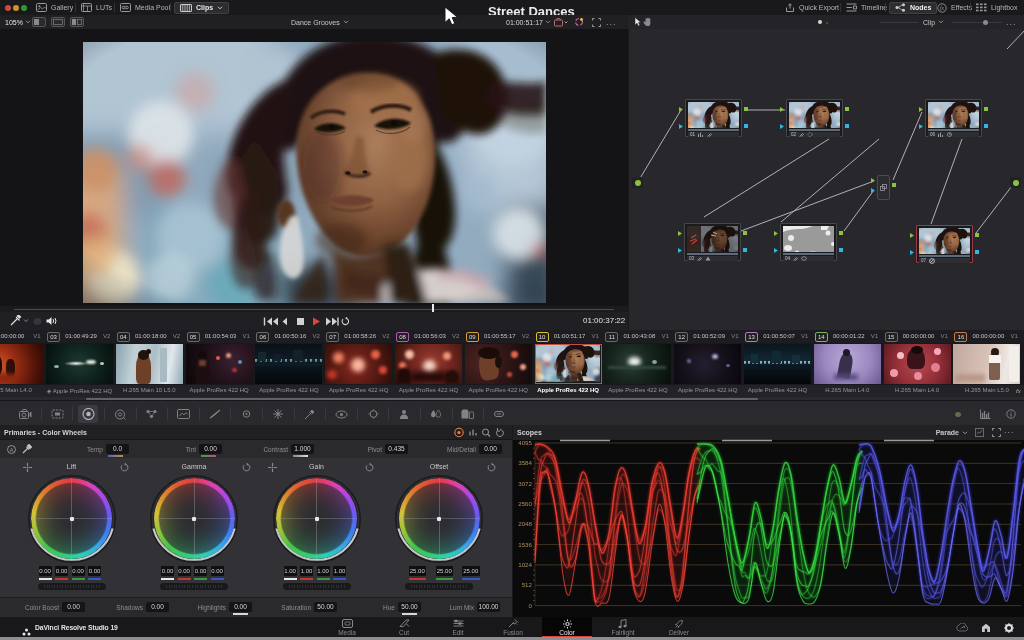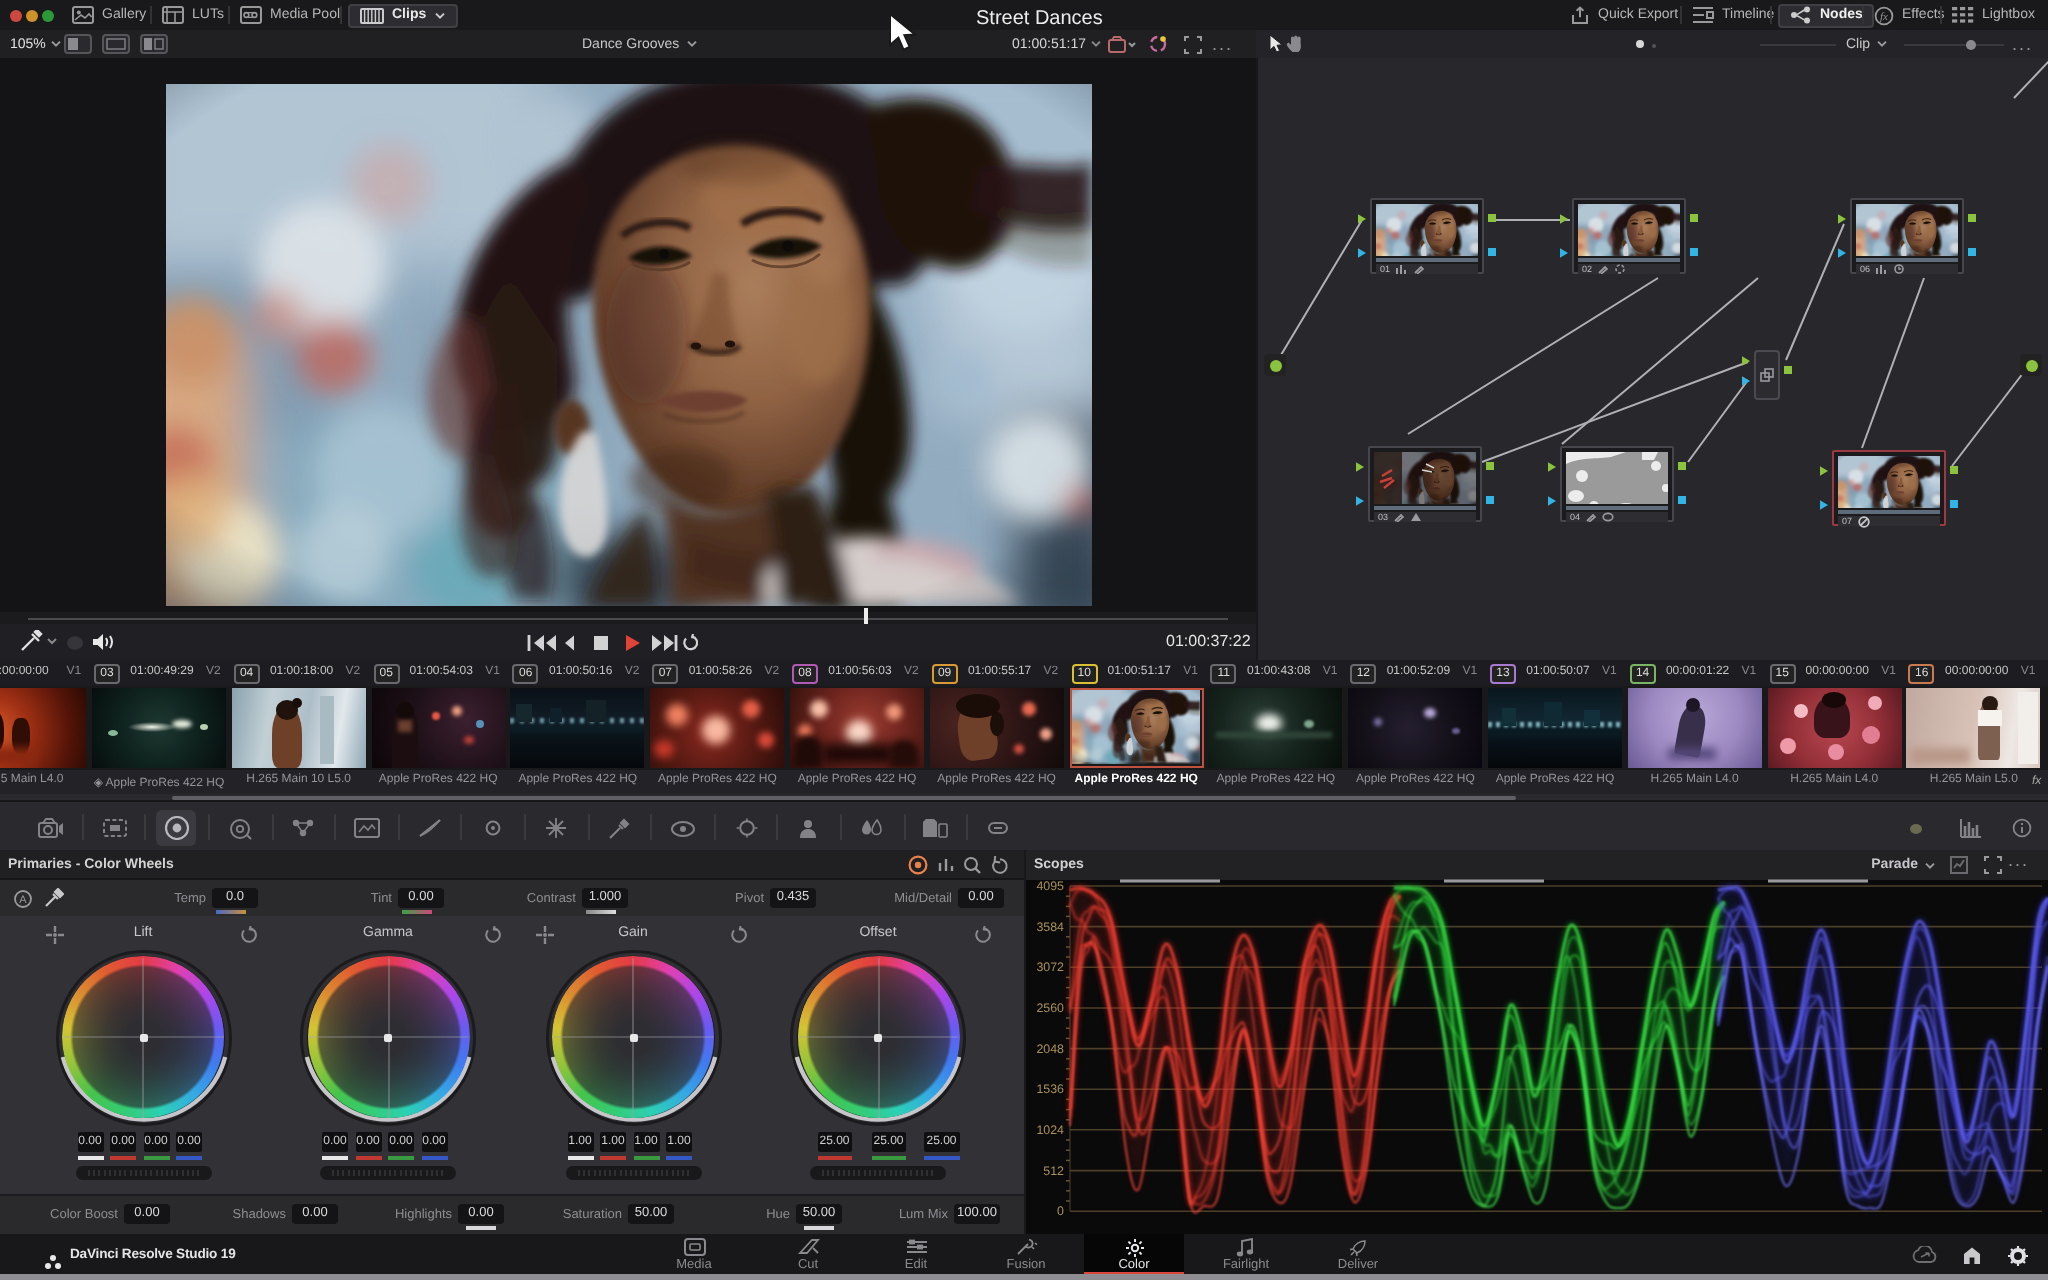--- a/index.html
+++ b/index.html
@@ -239,21 +239,21 @@
     <svg width="12" height="8" viewBox="0 0 12 8">
         <rect x="0.5" y="0.5" width="11" height="7" rx="0.5" fill="none" stroke="#ccc" stroke-width="1"></rect>
         <path d="M2.3 0.5 V7.5 M4.1 0.5 V7.5 M5.9 0.5 V7.5 M7.7 0.5 V7.5 M9.5 0.5 V7.5" stroke="#ccc" stroke-width="0.7"></path>
       </svg>
     <span style="font-weight:bold;">Clips</span>
     <svg width="6" height="4" viewBox="0 0 6 4">
         <path d="M1 0.8 L3 2.8 L5 0.8" stroke="#ccc" stroke-width="1" fill="none"></path>
       </svg>
   </div>
 
-  <span style="position:absolute; left:488px; top:3.5px; font-size:10px; font-weight:normal; color:#ececec;">Street Dances</span>
+  <span style="position:absolute; left:488px; top:3.5px; font-size:13px; font-weight:bold; color:#ececec;">Street Dances</span>
 
   <div class="tbtn" style="left:785px;">
     <svg width="10" height="10" viewBox="0 0 10 10">
         <path d="M5 0.8 V5.6 M3.3 2.4 L5 0.8 L6.7 2.4" stroke="#999" stroke-width="1" fill="none"></path>
         <path d="M1.5 4.5 V8.5 H8.5 V4.5" stroke="#999" stroke-width="1" fill="none"></path>
       </svg>
     <span>Quick Export</span>
   </div>
   <div class="tsep" style="left:840px;"></div>
   <div class="tbtn" style="left:846px;">

